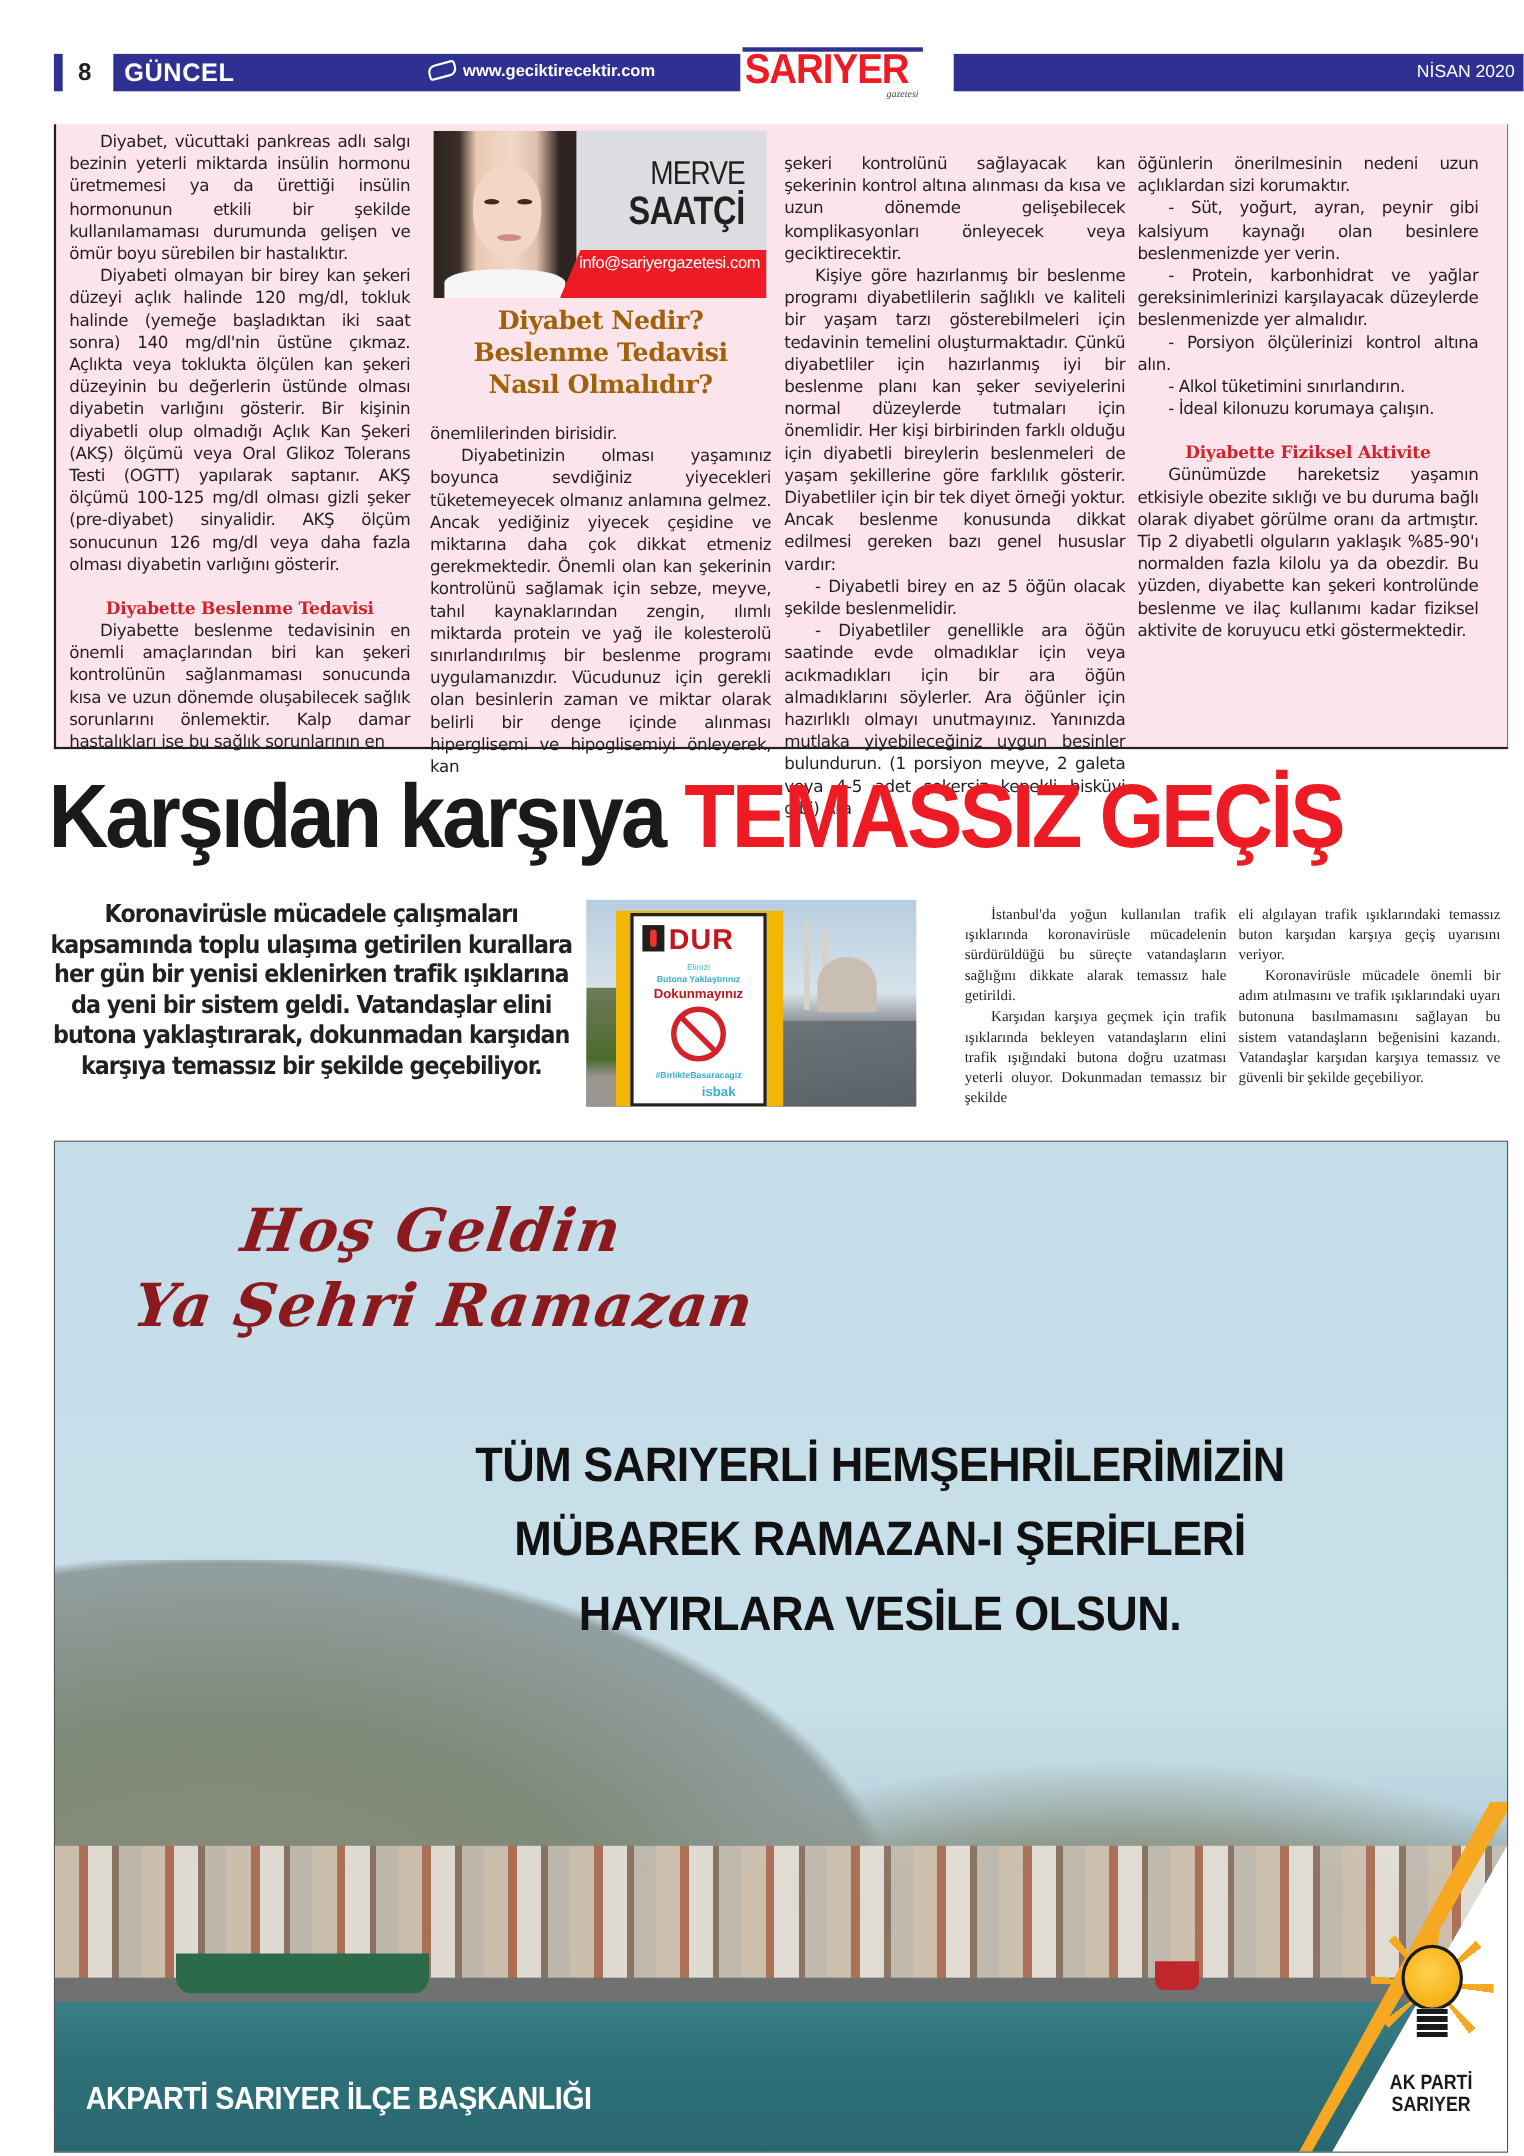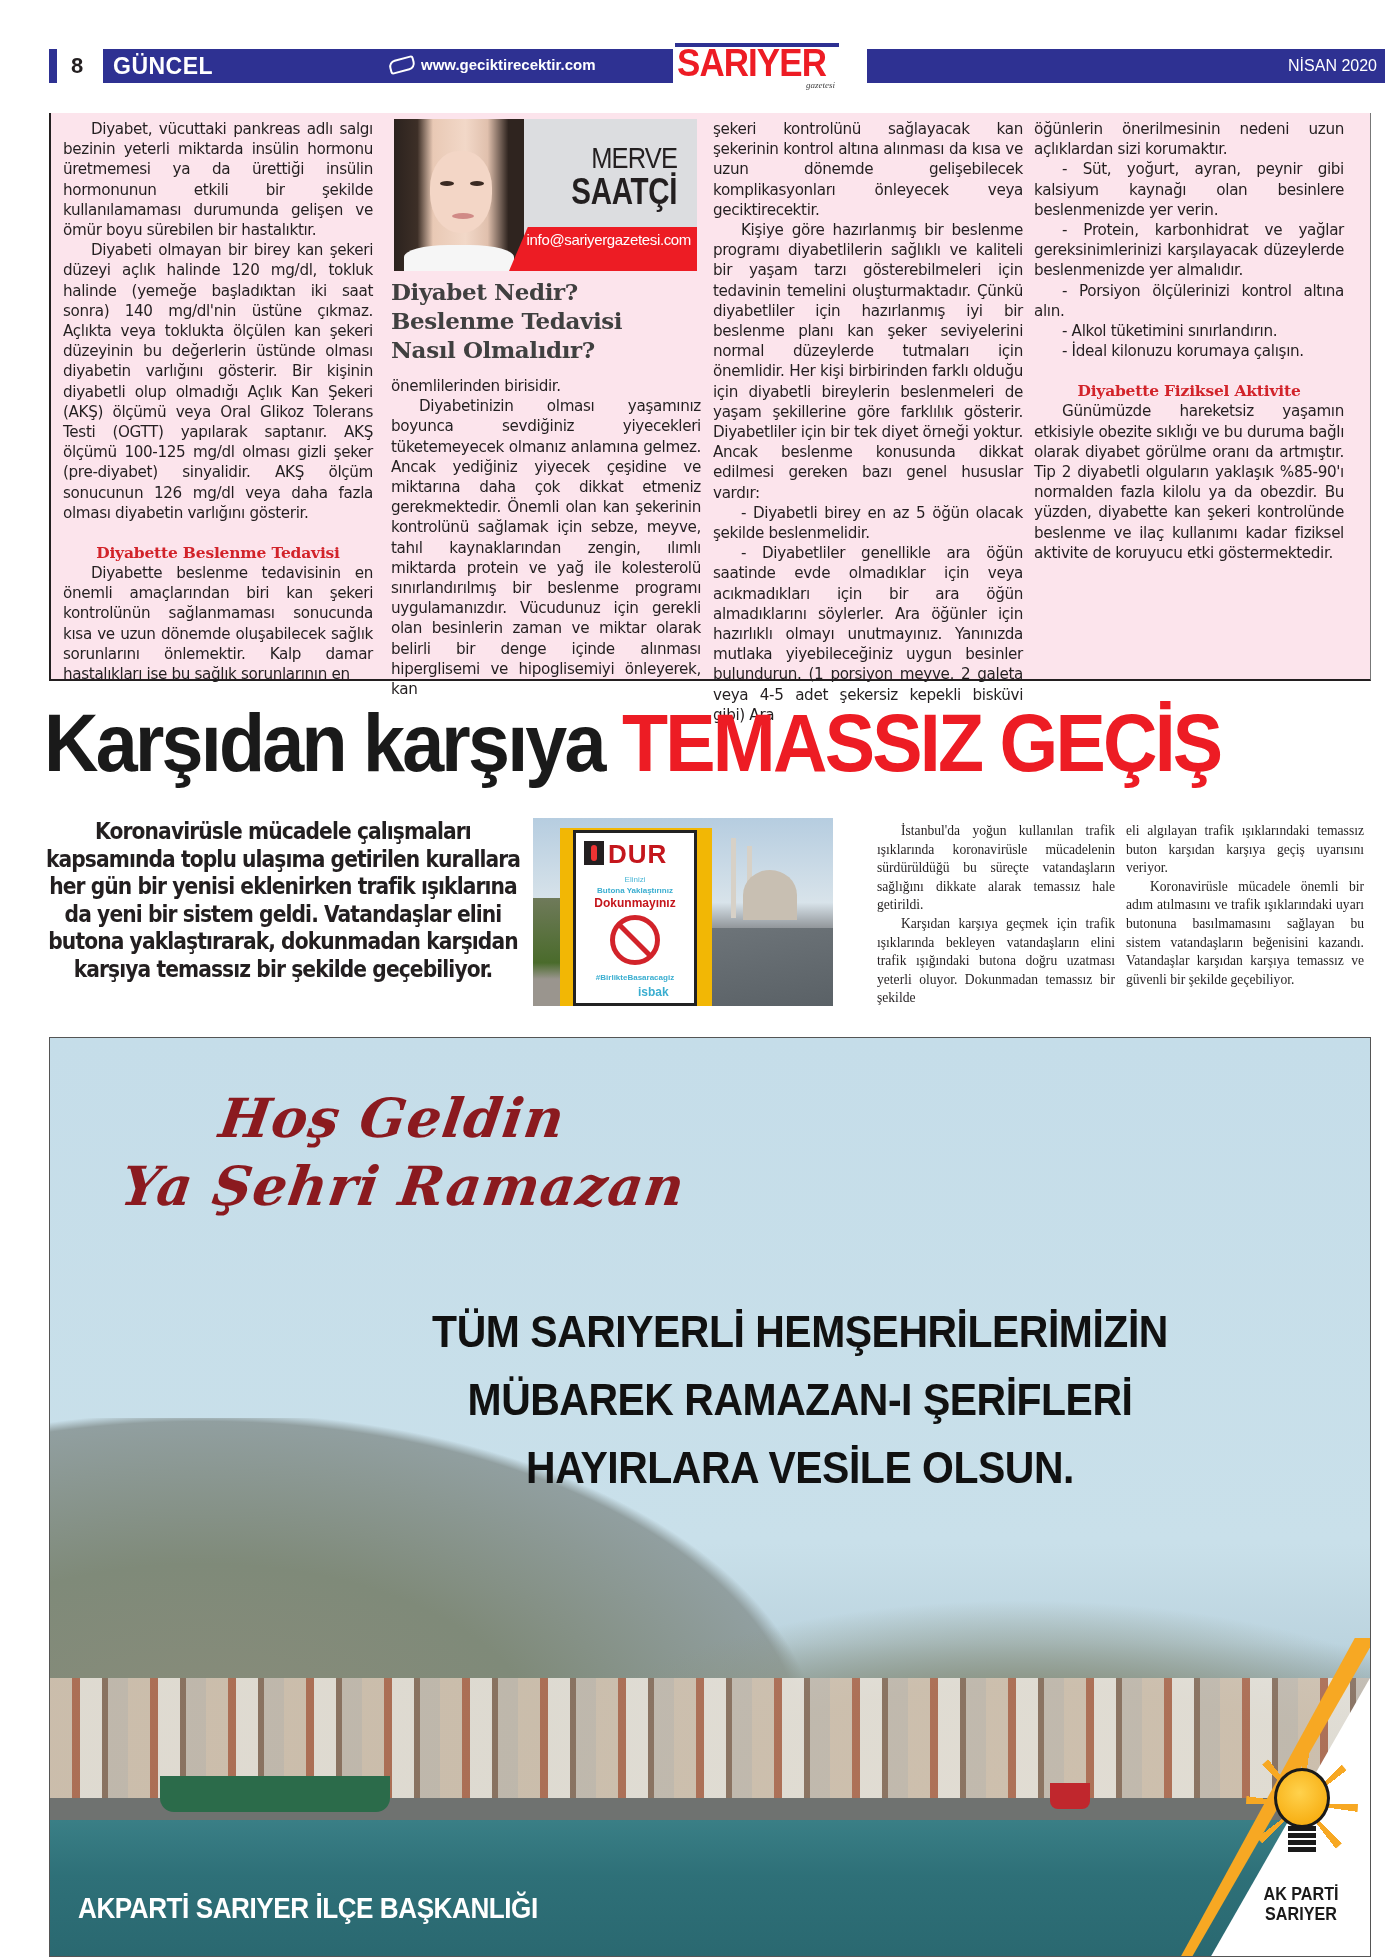--- a/index.html
+++ b/index.html
@@ -18,38 +18,38 @@
   .hdr .logo .topline { position: absolute; left: 0; top: 0; width: 164px; height: 4px; background: #2e3192; }
   .hdr .logo .word { position: absolute; left: 2px; top: 2px; font: bold 38px "Liberation Sans", sans-serif; line-height: 36px; color: #ed1c24; letter-spacing: -1px; transform: scaleX(0.92); transform-origin: left; }
   .hdr .logo .sub { position: absolute; right: 4px; top: 37px; font: italic 9px "Liberation Serif", serif; color: #444; }
   .hdr .band2 { position: absolute; left: 792px; top: 0; width: 530px; height: 34px; background: #2e3192; margin-left: 26px; }
   .hdr .date { position: absolute; right: 20px; top: 0; font: 16px "Liberation Sans", sans-serif; line-height: 34px; color: #fff; }
 
   
   .article { position: absolute; left: 49px; top: 113px; width: 1322px; height: 568px; background: #fce4ec; border: 2px solid #231f20; border-top: none; border-right: 1px solid #777; }
   .col { position: absolute; top: 6px; width: 310px; font: 15.2px "DejaVu Sans", sans-serif; line-height: 20.2px; text-align: justify; color: #231f20; letter-spacing: -0.35px; }
   .col p { text-indent: 28px; }
-  .col p.noind { text-indent: 0; }
+  .col p.noind { text-indent: 0; margin-top: 20px; }
   .col h3 { font: bold 15.5px "DejaVu Serif", serif; color: #d2232a; text-align: center; margin-top: 20px; line-height: 20px; letter-spacing: -0.2px; }
   .col1 { left: 12px; }
   .col2 { left: 340px; }
   .col3 { left: 662px; }
   .col4 { left: 983px; }
 
   .author { position: relative; width: 303px; height: 152px; background: #dcdde0; margin: 0 auto 0 3px; overflow: hidden; }
   .author .photo { position: absolute; left: 0; top: 0; width: 130px; height: 152px; background: linear-gradient(90deg,#2b221e 0%, #3d2f27 18%, #e9c9b5 30%, #f2d8c8 55%, #e0c0ad 72%, #2f241f 88%); }
   .author .photo .face { position: absolute; left: 36px; top: 32px; width: 62px; height: 82px; border-radius: 45% 45% 48% 48%; background: #f3d6c6; }
   .author .photo .eye1, .author .photo .eye2 { position: absolute; top: 62px; width: 14px; height: 5px; border-radius: 50%; background: #3a2a22; }
   .author .photo .eye1 { left: 46px; } .author .photo .eye2 { left: 76px; }
   .author .photo .lip { position: absolute; left: 58px; top: 94px; width: 22px; height: 6px; border-radius: 50%; background: #d08a86; }
   .author .photo .shirt { position: absolute; left: 10px; top: 126px; width: 110px; height: 30px; background: #f6f6f6; border-radius: 40% 40% 0 0; }
   .author .name1 { position: absolute; right: 20px; top: 22px; font: 30px "Liberation Sans", sans-serif; color: #231f20; letter-spacing: -1px; transform: scaleX(0.85); transform-origin: right; }
   .author .name2 { position: absolute; right: 20px; top: 52px; font: bold 36px "Liberation Sans", sans-serif; color: #231f20; transform: scaleX(0.82); transform-origin: right; }
   .author .email { position: absolute; right: 0; bottom: 0; width: 188px; height: 44px; background: #ed1c24; color: #fff; font: 15px "Liberation Sans", sans-serif; line-height: 26px; text-align: right; padding-right: 6px; clip-path: polygon(10% 0, 100% 0, 100% 100%, 0 100%); }
-  .headline { font: bold 23px "DejaVu Serif", serif; line-height: 29px; color: #404040; margin: 6px 0 12px; letter-spacing: -0.4px; }
+  .headline { text-align: center; font: bold 23px "DejaVu Serif", serif; line-height: 29px; color: #a16207; margin: 6px 0 12px; letter-spacing: -0.4px; }
 
   
   .news-title { position: absolute; left: 44px; top: 694px; width: 1330px; height: 98px; white-space: nowrap; font: bold 82px "Liberation Sans", sans-serif; line-height: 98px; letter-spacing: -3px; transform: scaleX(0.92); transform-origin: left; }
   .news-title .black { color: #1a1a1a; }
   .news-title .red { color: #ed1c24; }
 
   .lead { position: absolute; left: 44px; top: 818px; width: 478px; font: bold 22.5px "DejaVu Sans Condensed","DejaVu Sans", sans-serif; line-height: 27.5px; text-align: center; color: #231f20; letter-spacing: -0.9px; }
 
   .news-photo { position: absolute; left: 533px; top: 818px; width: 300px; height: 188px; overflow: hidden; background: linear-gradient(180deg,#b6cde0 0%, #d8e3ea 45%, #8a8e92 60%, #6b6f73 100%); }
   .news-photo .grass { position: absolute; left: 0; top: 80px; width: 40px; height: 108px; background: linear-gradient(180deg,#6f7a5a,#4a6b2b 60%, #9a958e 75%); }

